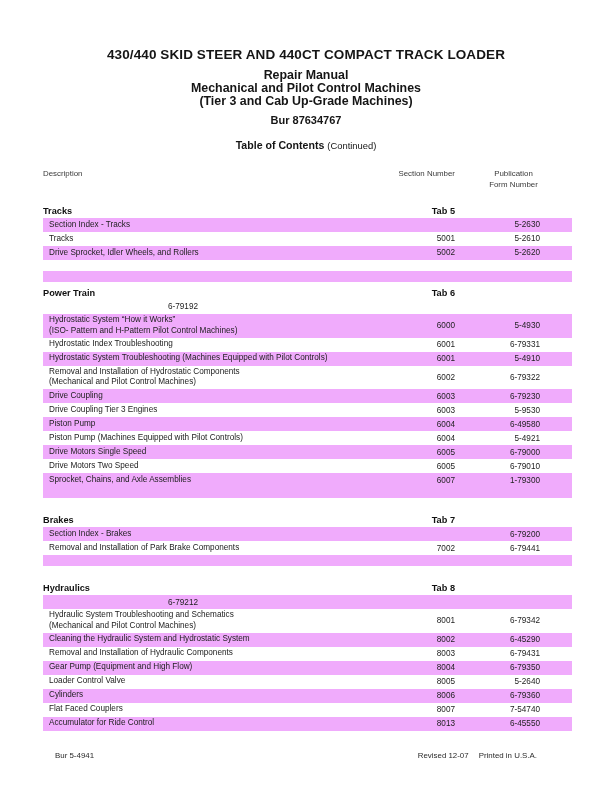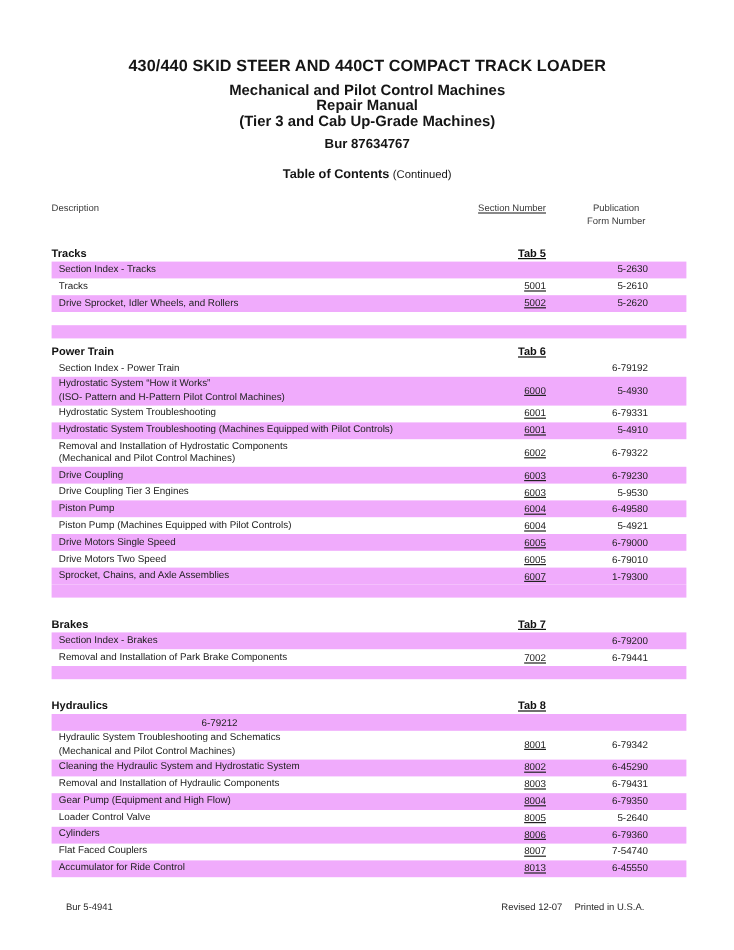--- a/index.html
+++ b/index.html
@@ -13,21 +13,21 @@
   .t1{font-size:13.5px;font-weight:bold;letter-spacing:.1px;margin-bottom:7px;}
   .t2{font-size:12.4px;font-weight:bold;line-height:12.8px;}
   .bur{font-size:11px;font-weight:bold;margin-top:7px;}
   .tocline{margin-top:13px;font-size:10.6px;}
   .tocline .b{font-weight:bold;}
   .tocline .c{font-size:9.4px;font-weight:normal;}
   
   .tbl{margin:18px 40px 0 43px;width:529px;font-size:8.2px;}
   .colhdr{display:flex;color:#3a3a3a;font-size:7.9px;margin-bottom:9px;min-height:20px;}
   .cd{flex:1;min-width:0;}
-  .cs{width:70px;text-align:right;text-decoration:underline;}
+  .cs{width:70px;text-align:right;}
   .cp{width:85px;text-align:right;}
   .cr{width:32px;}
   .pubhdr{width:117px;text-align:center;line-height:9.6px;}
   .sec-hd{display:flex;align-items:flex-end;min-height:16px;padding-bottom:2px;
           font-weight:bold;font-size:9.2px;color:#111;}
   .trow{display:flex;align-items:center;min-height:14px;box-sizing:border-box;padding:1px 0;}
   .trow .cd{padding-left:6px;}
   .s{background:#f0abfc;}
   .dl{display:block;line-height:10.8px;}
   .blank{height:11px;}
@@ -37,22 +37,22 @@
   .f-rev{margin-left:auto;}
   .f-usa{margin-left:10px;}
 </style>
 </head>
 <body>
 
 <div class="page">
 
   <div class="hdr">
     <div class="t1">430/440 SKID STEER AND 440CT COMPACT TRACK LOADER</div>
+    <div class="t2">Repair Manual</div>
     <div class="t2">Mechanical and Pilot Control Machines</div>
-    <div class="t2">Repair Manual</div>
     <div class="t2">(Tier 3 and Cab Up-Grade Machines)</div>
     <div class="bur">Bur 87634767</div>
     <div class="tocline">
       <span class="b">Table of Contents</span>
       <span class="c"> <span>(Continued)</span></span>
     </div>
   </div>
 
   <div class="tbl">
 
@@ -99,39 +99,36 @@
     <div class="blank"></div>
     <div class="blank s"></div>
 
     <div class="sec-hd">
       <div class="cd">Power Train</div>
       <div class="cs">Tab 6</div>
       <div class="cp"></div>
       <div class="cr"></div>
     </div>
     <div class="trow">
-      <div class="cd">
-          <span class="dl">Section Index - Power Train</span>
-        </div>
       <div class="cs"></div>
       <div class="cp">6-79192</div>
       <div class="cr"></div>
     </div>
     <div class="trow s">
       <div class="cd">
           <span class="dl">Hydrostatic System “How it Works”</span>
           <span class="dl">(ISO- Pattern and H-Pattern Pilot Control Machines)</span>
         </div>
       <div class="cs">6000</div>
       <div class="cp">5-4930</div>
       <div class="cr"></div>
     </div>
     <div class="trow">
       <div class="cd">
-          <span class="dl">Hydrostatic System Troubleshooting</span>
+          <span class="dl">Hydrostatic Index Troubleshooting</span>
         </div>
       <div class="cs">6001</div>
       <div class="cp">6-79331</div>
       <div class="cr"></div>
     </div>
     <div class="trow s">
       <div class="cd">
           <span class="dl">Hydrostatic System Troubleshooting (Machines Equipped with Pilot Controls)</span>
         </div>
       <div class="cs">6001</div>

